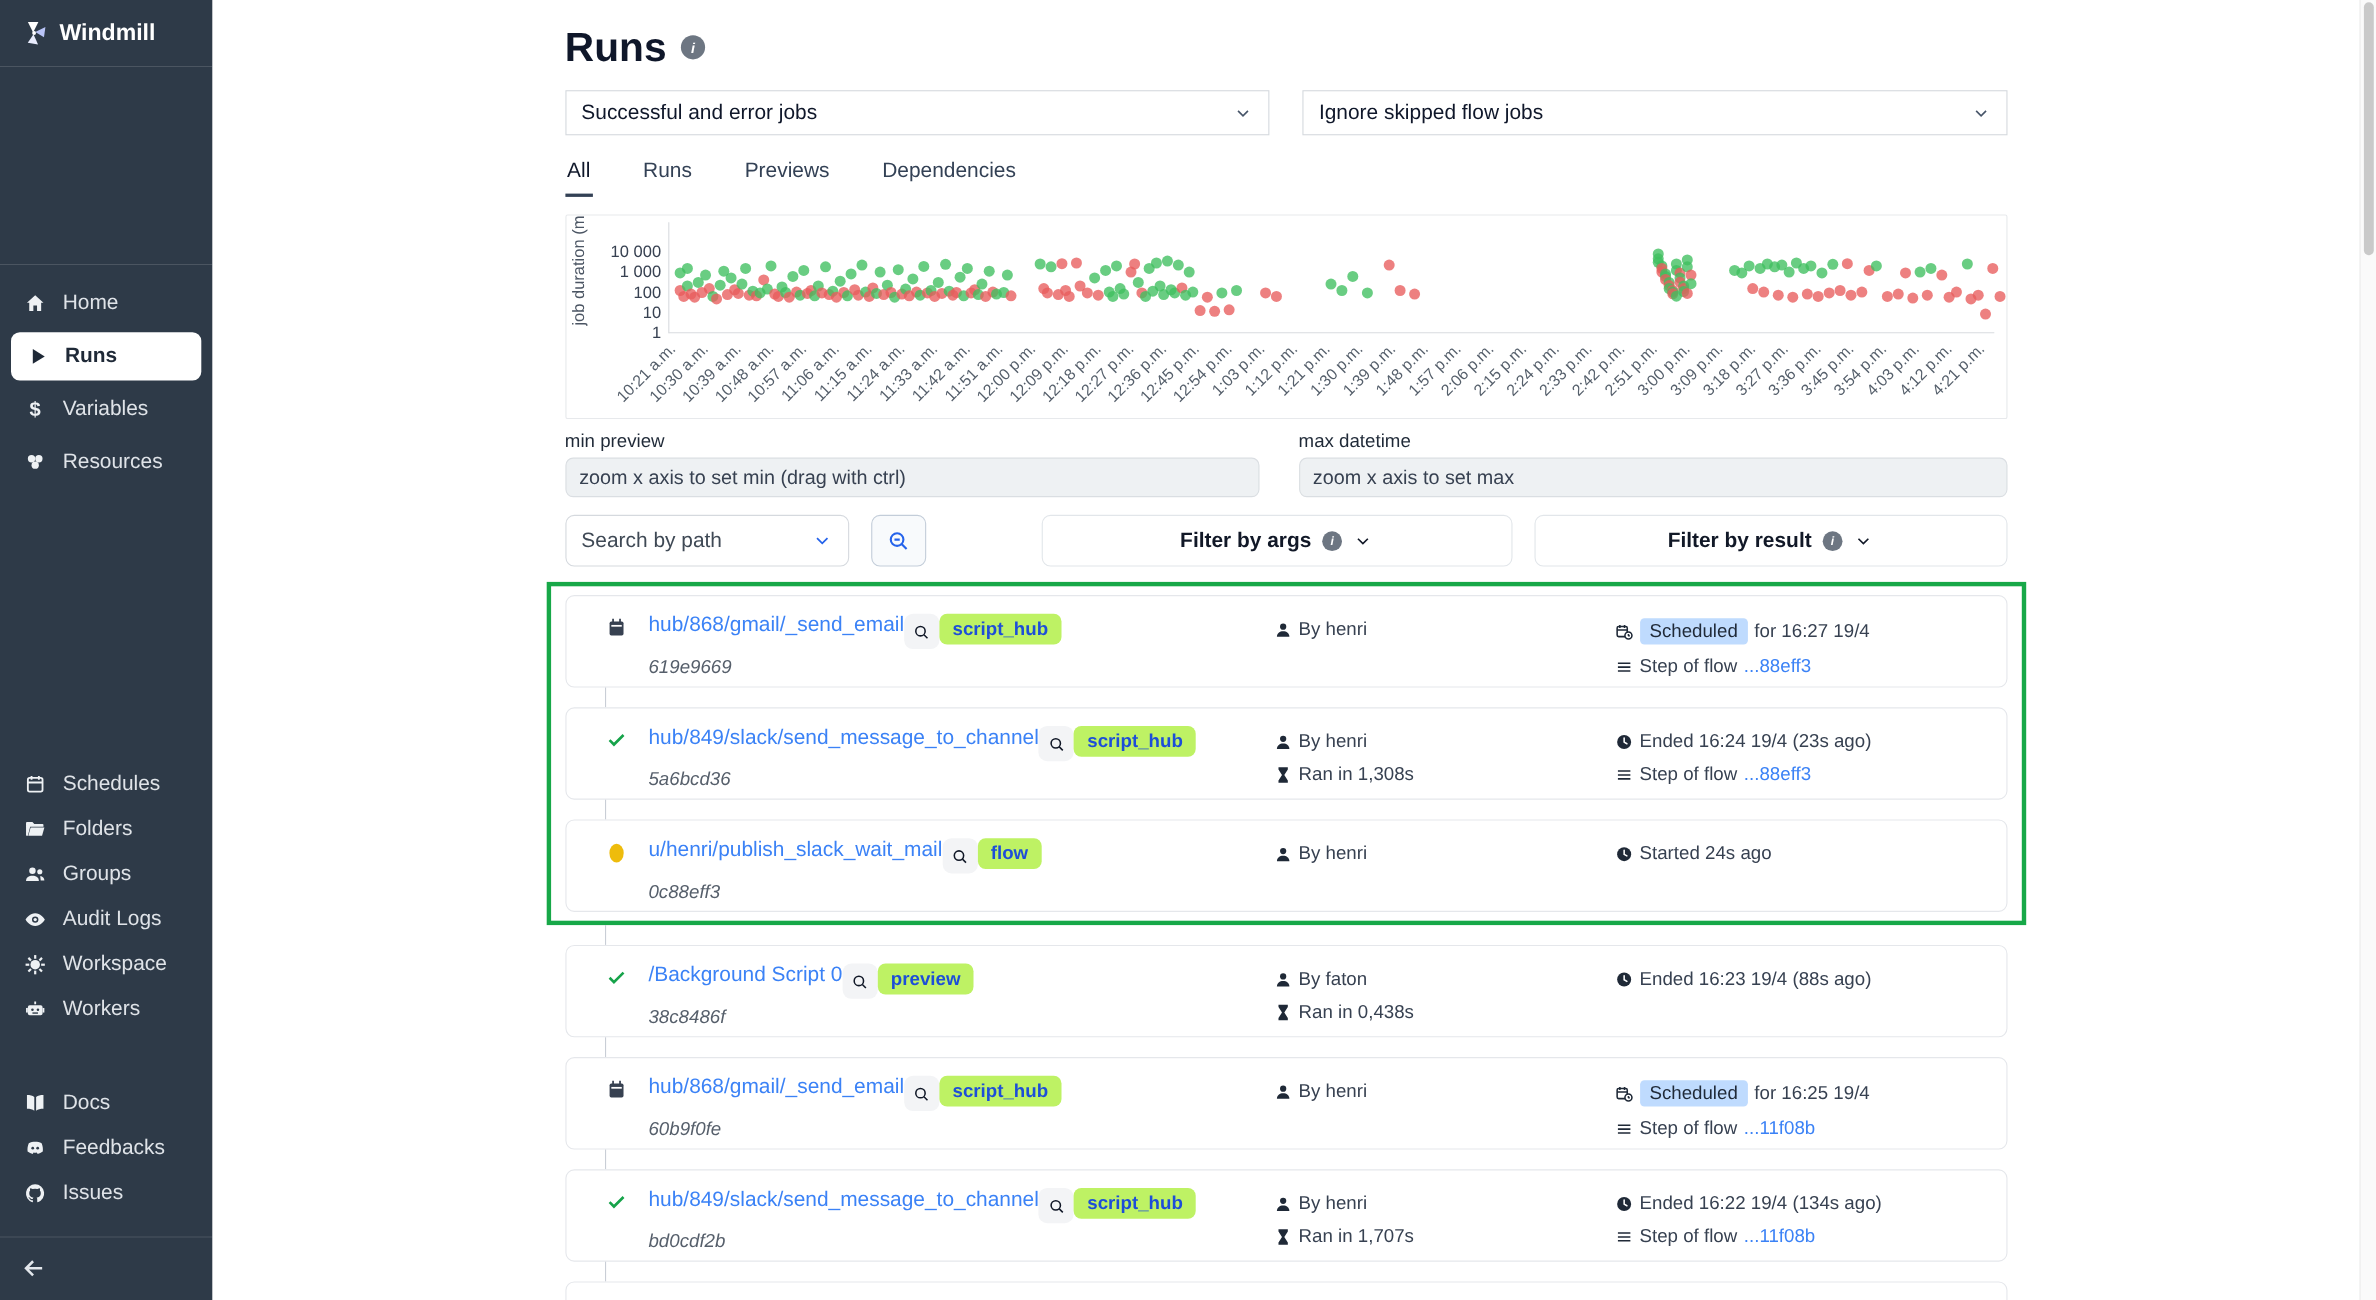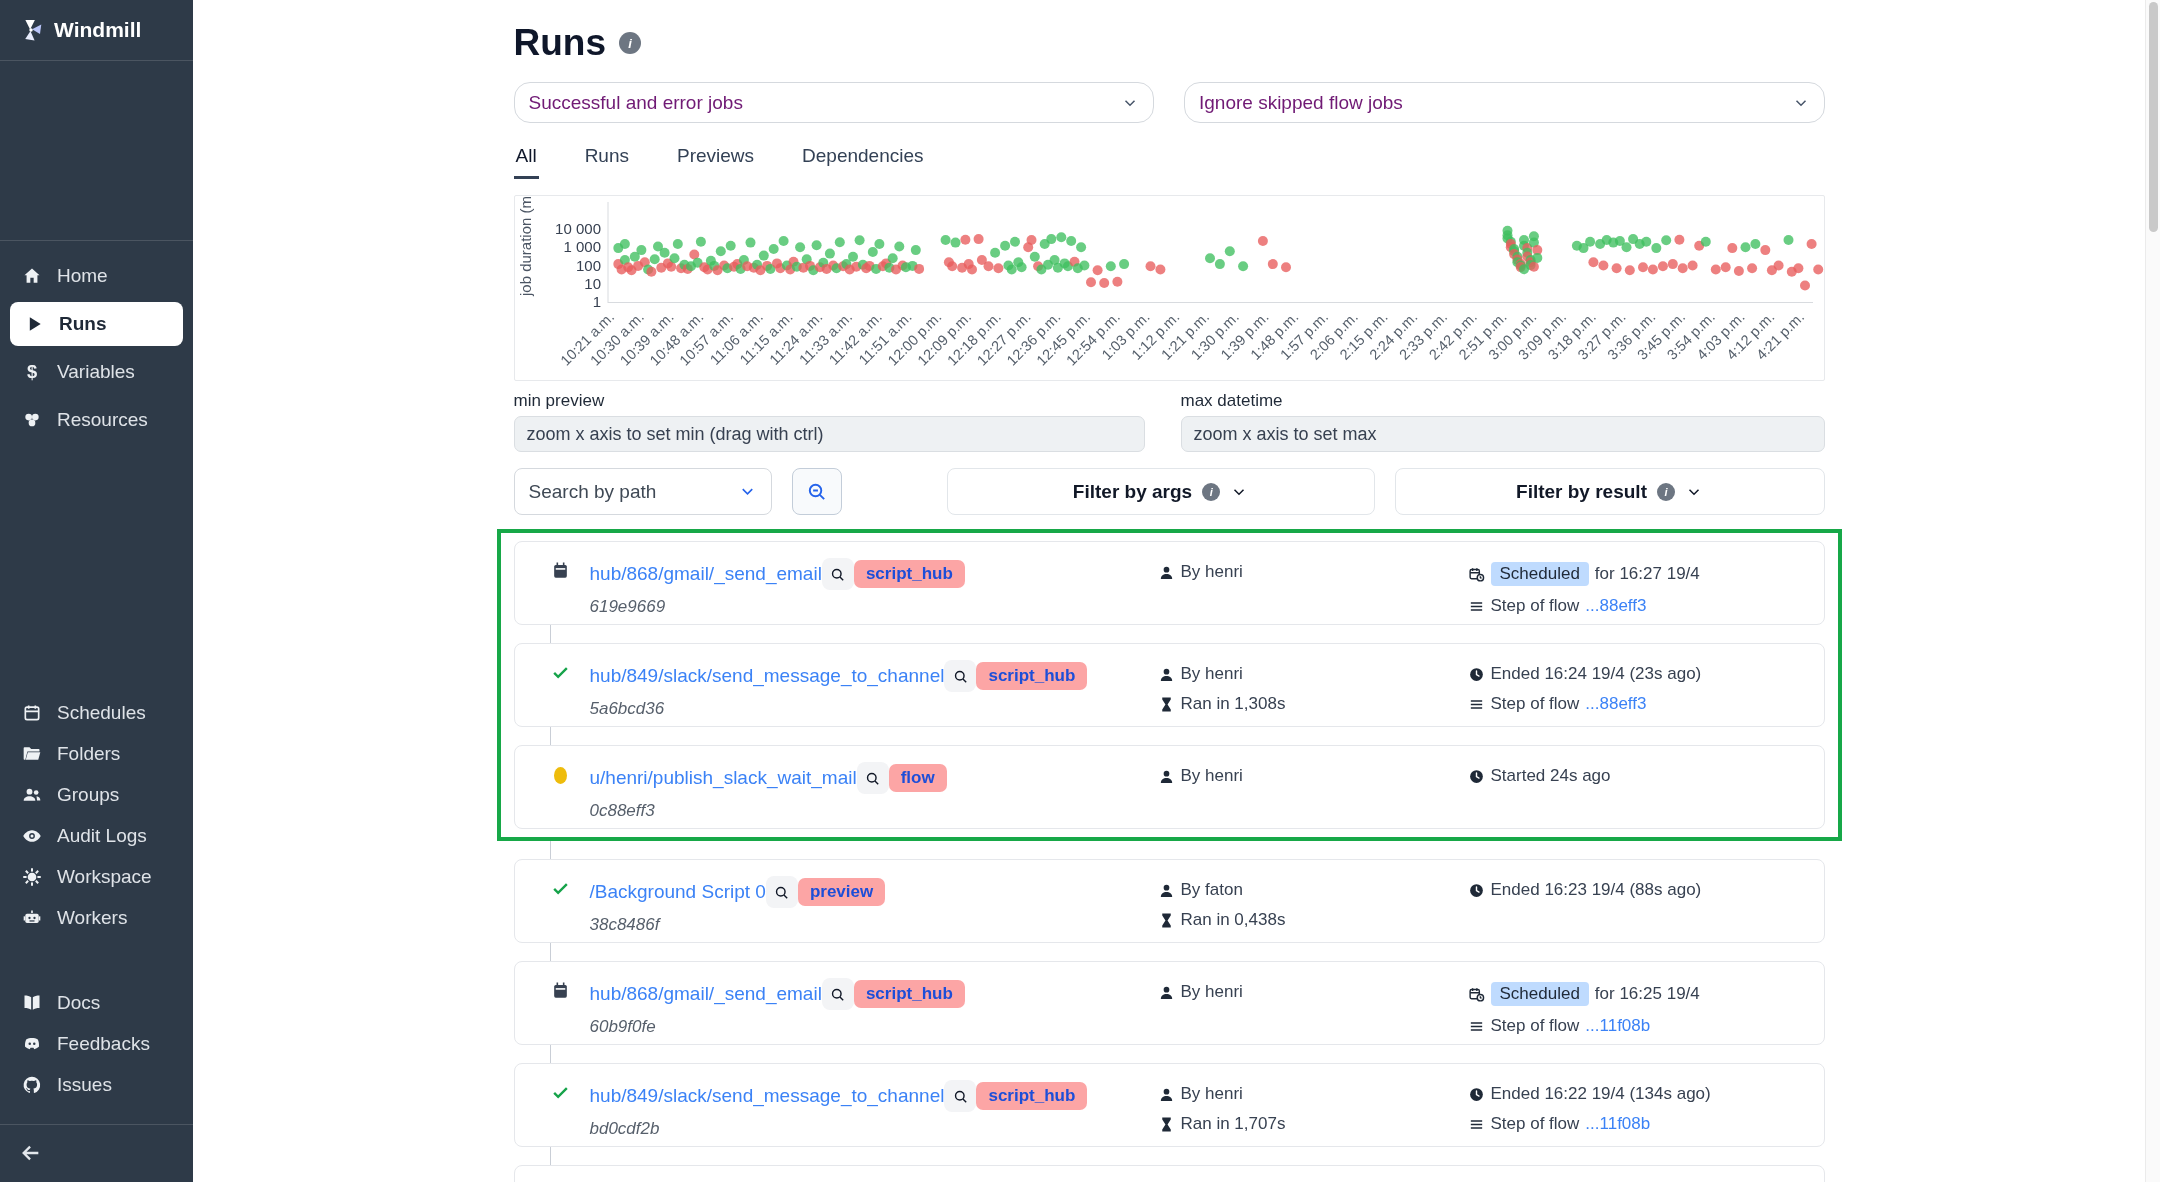--- a/index.html
+++ b/index.html
@@ -28,22 +28,22 @@
   .main{position:absolute;left:193px;top:0;right:15px;bottom:0;overflow:hidden}
   .content{width:1311px;margin:0 auto;padding-top:22px}
 
   .page-title-row{display:flex;align-items:center;gap:13px}
   .page-title{font-size:37px;font-weight:800;color:#0f172a}
   .info-dot{width:22px;height:22px;border-radius:50%;background:#6d7682;color:#fff;font-size:13px;
     font-weight:bold;display:flex;align-items:center;justify-content:center;font-style:italic}
   .info-dot.sm{width:18px;height:18px;font-size:11px}
 
   .selects-row{display:flex;gap:30px;margin-top:18px}
-  .select{flex:1;height:41px;border:1px solid #d5d9de;border-radius:16px;background:#fff;
-    display:flex;align-items:center;justify-content:space-between;padding:0 14px;font-size:19px;color:#701a75;cursor:pointer}
+  .select{flex:1;height:41px;border:1px solid #d5d9de;border-radius:0;background:#fff;
+    display:flex;align-items:center;justify-content:space-between;padding:0 14px;font-size:19px;color:#0f172a;cursor:pointer}
   .select .icon{width:18px;height:18px;color:#475569}
 
   .tabs{display:flex;gap:44px;margin-top:18px;font-size:19px;color:#334155}
   .tab{padding:4px 2px 9px;cursor:pointer}
   .tab.active{color:#0f172a;font-weight:500;border-bottom:3px solid #334155}
 
   .chart-box{margin-top:16px;height:186px;border:1px solid #e7e9ec;border-radius:2px;position:relative;background:#fff}
 
   .dt-row{display:flex;margin-top:10px}
   .dt-col1{width:631px}.dt-spacer{flex:1}.dt-col2{width:644px}
@@ -69,26 +69,26 @@
   .runs-list{margin-top:14px}
   .highlight-group{border:4px solid #17a848;padding:8px 13px;margin:0 -17px}
   .connector{height:18px;margin-left:36px;border-left:1px solid #c9ced6;width:0}
   .run-card{background:#fff;border:1px solid #e5e7eb;border-radius:8px;height:84px;
     display:grid;grid-template-columns:minmax(0,1fr) 310px 330px;padding:16px 26px 0 34px}
   .rc-left{display:flex;align-items:flex-start;gap:17px}
   .rc-status{width:24px;display:flex;justify-content:center;margin-top:3px}
   .rc-status .icon{width:19px;height:19px}
   .ic-check{color:#16a34a}.ic-cal{color:#374151}
   .dot-yellow{width:13px;height:17px;border-radius:50%;background:#eebc0c;margin-top:2px}
-  .rc-line1{display:flex;align-items:center;}
+  .rc-line1{display:flex;align-items:flex-start;}
   .rc-path{color:#3b82f6;font-size:19px;text-decoration:none;cursor:pointer}
   .rc-search{width:32px;height:32px;background:#f3f4f6;border:none;border-radius:8px;display:flex;
     align-items:center;justify-content:center;cursor:pointer}
   .rc-search .icon{width:17px;height:17px;color:#111827}
-  .rc-badge{background:#fca5a5;color:#1d4ed8;font-size:17px;font-weight:600;padding:4px 12px;border-radius:7px}
+  .rc-badge{background:#bef264;color:#1d4ed8;font-size:17px;font-weight:600;padding:4px 12px;border-radius:7px}
   .rc-id{font-size:17px;font-style:italic;color:#565f6b;margin-top:7px}
   .rc-col{display:flex;flex-direction:column;gap:10px;padding-top:4px}
   .rc-row{display:flex;align-items:center;gap:6px;font-size:17px;color:#374151}
   .rc-row .icon{width:17px;height:17px;color:#1f2937}
   .chip{background:#bfdbfe;color:#1f2937;padding:2px 9px;border-radius:4px}
   .step-link{color:#3b82f6;cursor:pointer}
 
   
   .scrollbar{position:absolute;right:0;top:0;width:15px;height:1182px;background:#fafafa;border-left:1px solid #ebebeb}
   .scroll-thumb{position:absolute;left:3px;top:2px;width:9px;height:230px;border-radius:5px;background:#c9c9c9}

